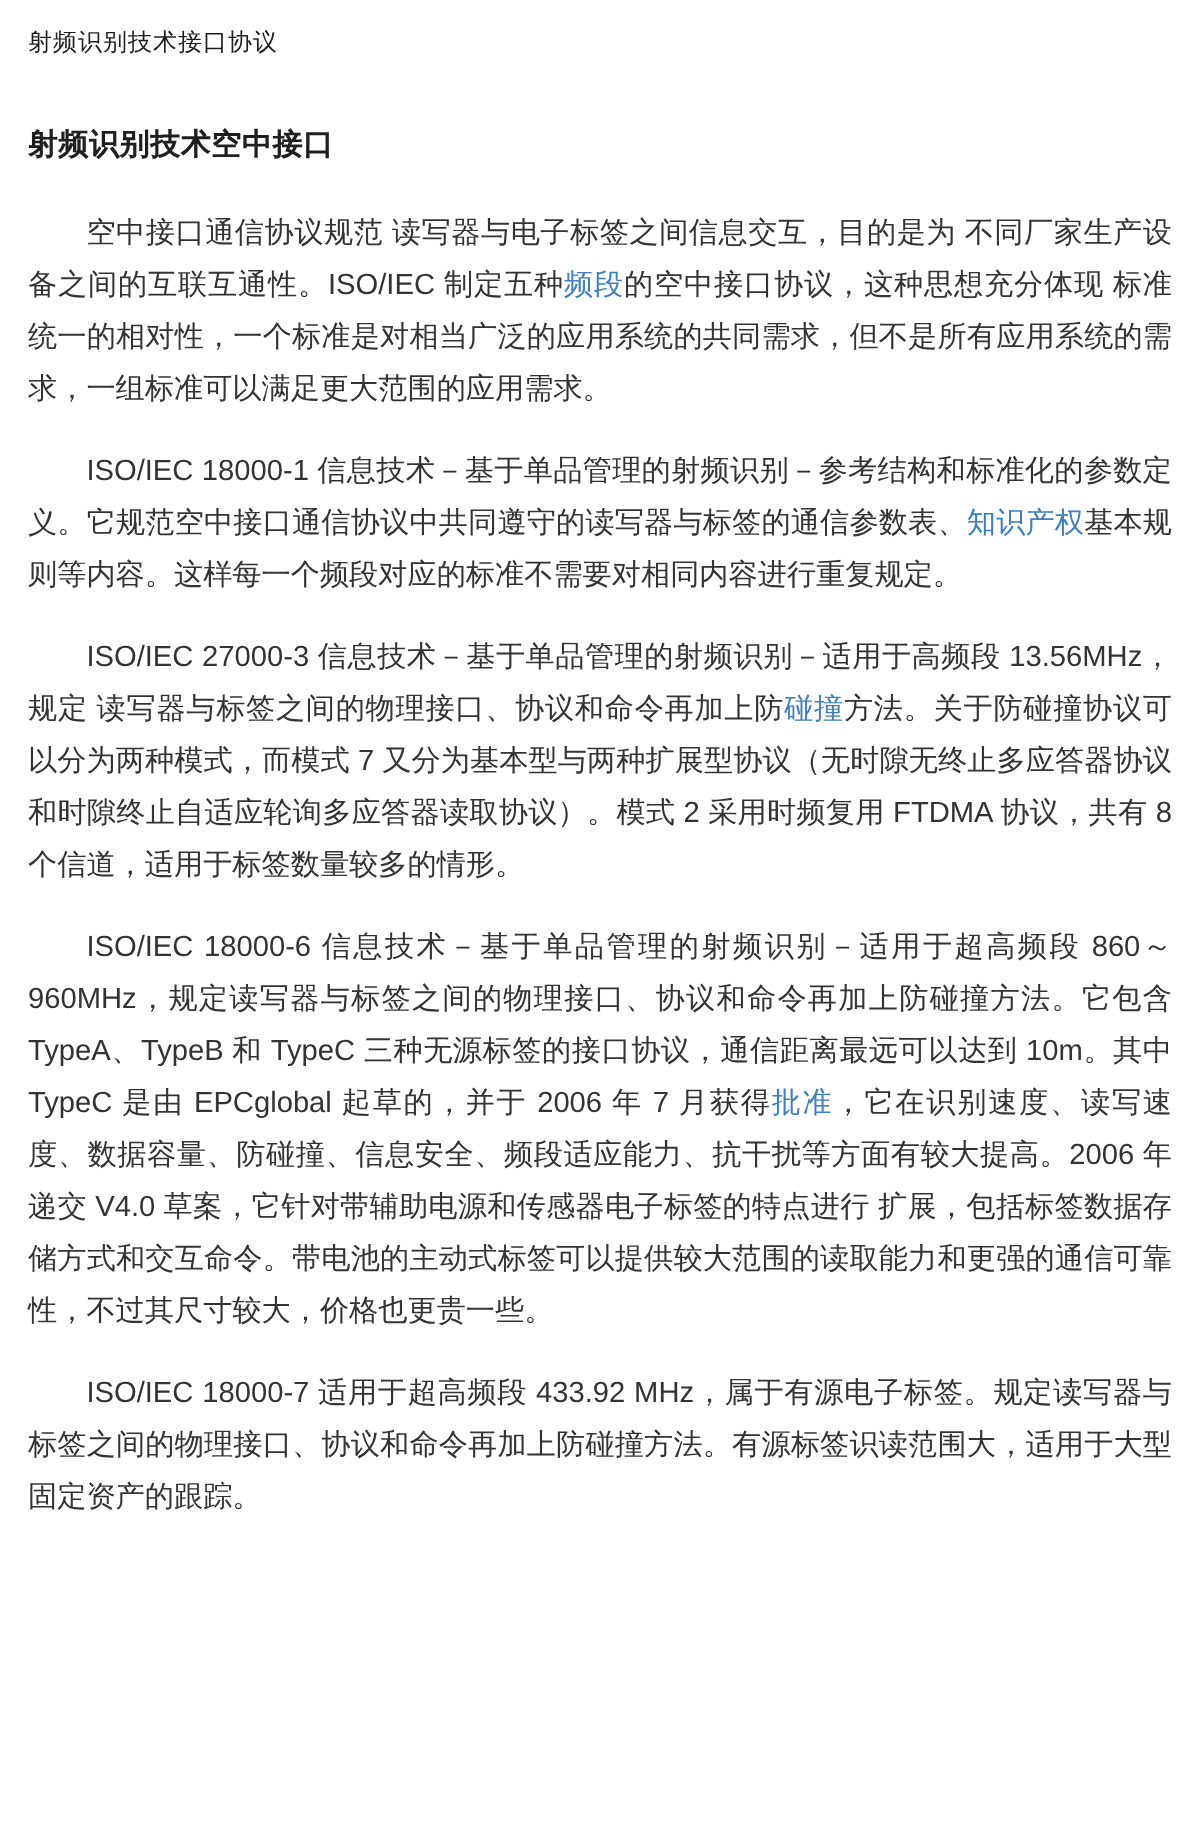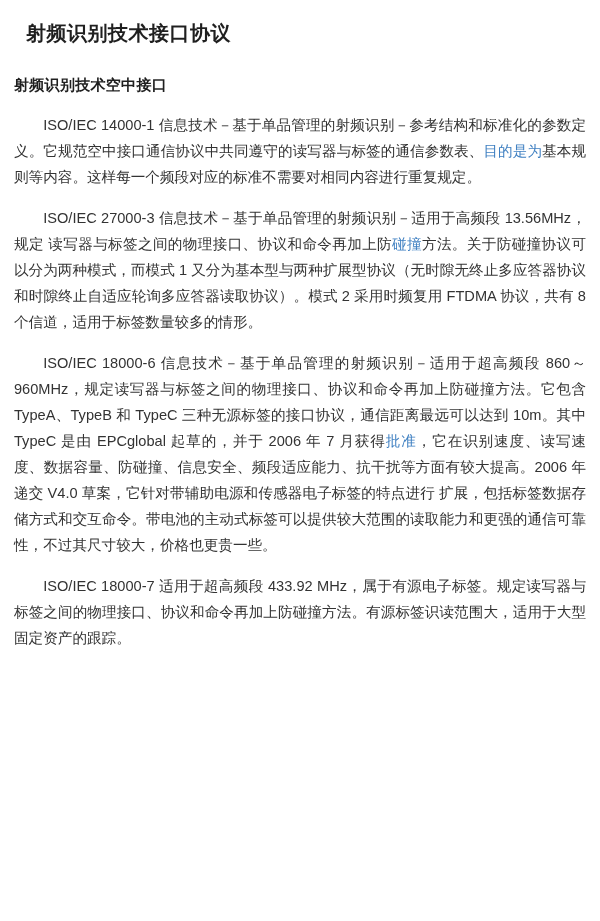--- a/index.html
+++ b/index.html
@@ -15,23 +15,23 @@
     height: 921px;
     background: var(--bg);
     font-family: "Liberation Sans", sans-serif;
     color: var(--text);
     overflow: hidden;
   }
   .doc {
     padding: 6px 14px 0 14px;
   }
   h1.doc-title {
-    margin: 12px;
-    font-size: 20px;
-    font-weight: bold;
+    margin: 0;
+    font-size: 12px;
+    font-weight: normal;
     line-height: 30px;
     color: var(--heading);
     letter-spacing: 0.5px;
   }
   h2.section-heading {
     margin: 25px 0 12px 0;
     font-size: 15px;
     font-weight: bold;
     line-height: 24px;
     color: var(--heading);
@@ -56,24 +56,25 @@
 </style>
 </head>
 <body>
 
 <div class="doc">
 
   <h1 class="doc-title">射频识别技术接口协议</h1>
 
   <h2 class="section-heading">射频识别技术空中接口</h2>
 
+  <p class="body-para first"><span>空中接口通信协议规范 读写器与电子标签之间信息交互，目的是为 不同厂家生产设备之间的互联互通性。ISO/IEC 制定五种</span><a class="inline-link">频段</a><span>的空中接口协议，这种思想充分体现 标准统一的相对性，一个标准是对相当广泛的应用系统的共同需求，但不是所有应用系统的需求，一组标准可以满足更大范围的应用需求。</span></p>
 
-  <p class="body-para"><span>ISO/IEC 14000-1 信息技术－基于单品管理的射频识别－参考结构和标准化的参数定义。它规范空中接口通信协议中共同遵守的读写器与标签的通信参数表、</span><a class="inline-link">目的是为</a><span>基本规则等内容。这样每一个频段对应的标准不需要对相同内容进行重复规定。</span></p>
+  <p class="body-para"><span>ISO/IEC 18000-1 信息技术－基于单品管理的射频识别－参考结构和标准化的参数定义。它规范空中接口通信协议中共同遵守的读写器与标签的通信参数表、</span><a class="inline-link">知识产权</a><span>基本规则等内容。这样每一个频段对应的标准不需要对相同内容进行重复规定。</span></p>
 
 
-  <p class="body-para"><span>ISO/IEC 27000-3 信息技术－基于单品管理的射频识别－适用于高频段 13.56MHz，规定 读写器与标签之间的物理接口、协议和命令再加上防</span><a class="inline-link">碰撞</a><span>方法。关于防碰撞协议可以分为两种模式，而模式 1 又分为基本型与两种扩展型协议（无时隙无终止多应答器协议和时隙终止自适应轮询多应答器读取协议）。模式 2 采用时频复用 FTDMA 协议，共有 8 个信道，适用于标签数量较多的情形。</span></p>
+  <p class="body-para"><span>ISO/IEC 27000-3 信息技术－基于单品管理的射频识别－适用于高频段 13.56MHz，规定 读写器与标签之间的物理接口、协议和命令再加上防</span><a class="inline-link">碰撞</a><span>方法。关于防碰撞协议可以分为两种模式，而模式 7 又分为基本型与两种扩展型协议（无时隙无终止多应答器协议和时隙终止自适应轮询多应答器读取协议）。模式 2 采用时频复用 FTDMA 协议，共有 8 个信道，适用于标签数量较多的情形。</span></p>
 
 
   <p class="body-para"><span>ISO/IEC 18000-6 信息技术－基于单品管理的射频识别－适用于超高频段 860～960MHz，规定读写器与标签之间的物理接口、协议和命令再加上防碰撞方法。它包含 TypeA、TypeB 和 TypeC 三种无源标签的接口协议，通信距离最远可以达到 10m。其中 TypeC 是由 EPCglobal 起草的，并于 2006 年 7 月获得</span><a class="inline-link">批准</a><span>，它在识别速度、读写速度、数据容量、防碰撞、信息安全、频段适应能力、抗干扰等方面有较大提高。2006 年递交 V4.0 草案，它针对带辅助电源和传感器电子标签的特点进行 扩展，包括标签数据存储方式和交互命令。带电池的主动式标签可以提供较大范围的读取能力和更强的通信可靠性，不过其尺寸较大，价格也更贵一些。</span></p>
 
   <p class="body-para"><span>ISO/IEC 18000-7 适用于超高频段 433.92 MHz，属于有源电子标签。规定读写器与标签之间的物理接口、协议和命令再加上防碰撞方法。有源标签识读范围大，适用于大型固定资产的跟踪。</span></p>
 
 </div>
 
 </body></html>

